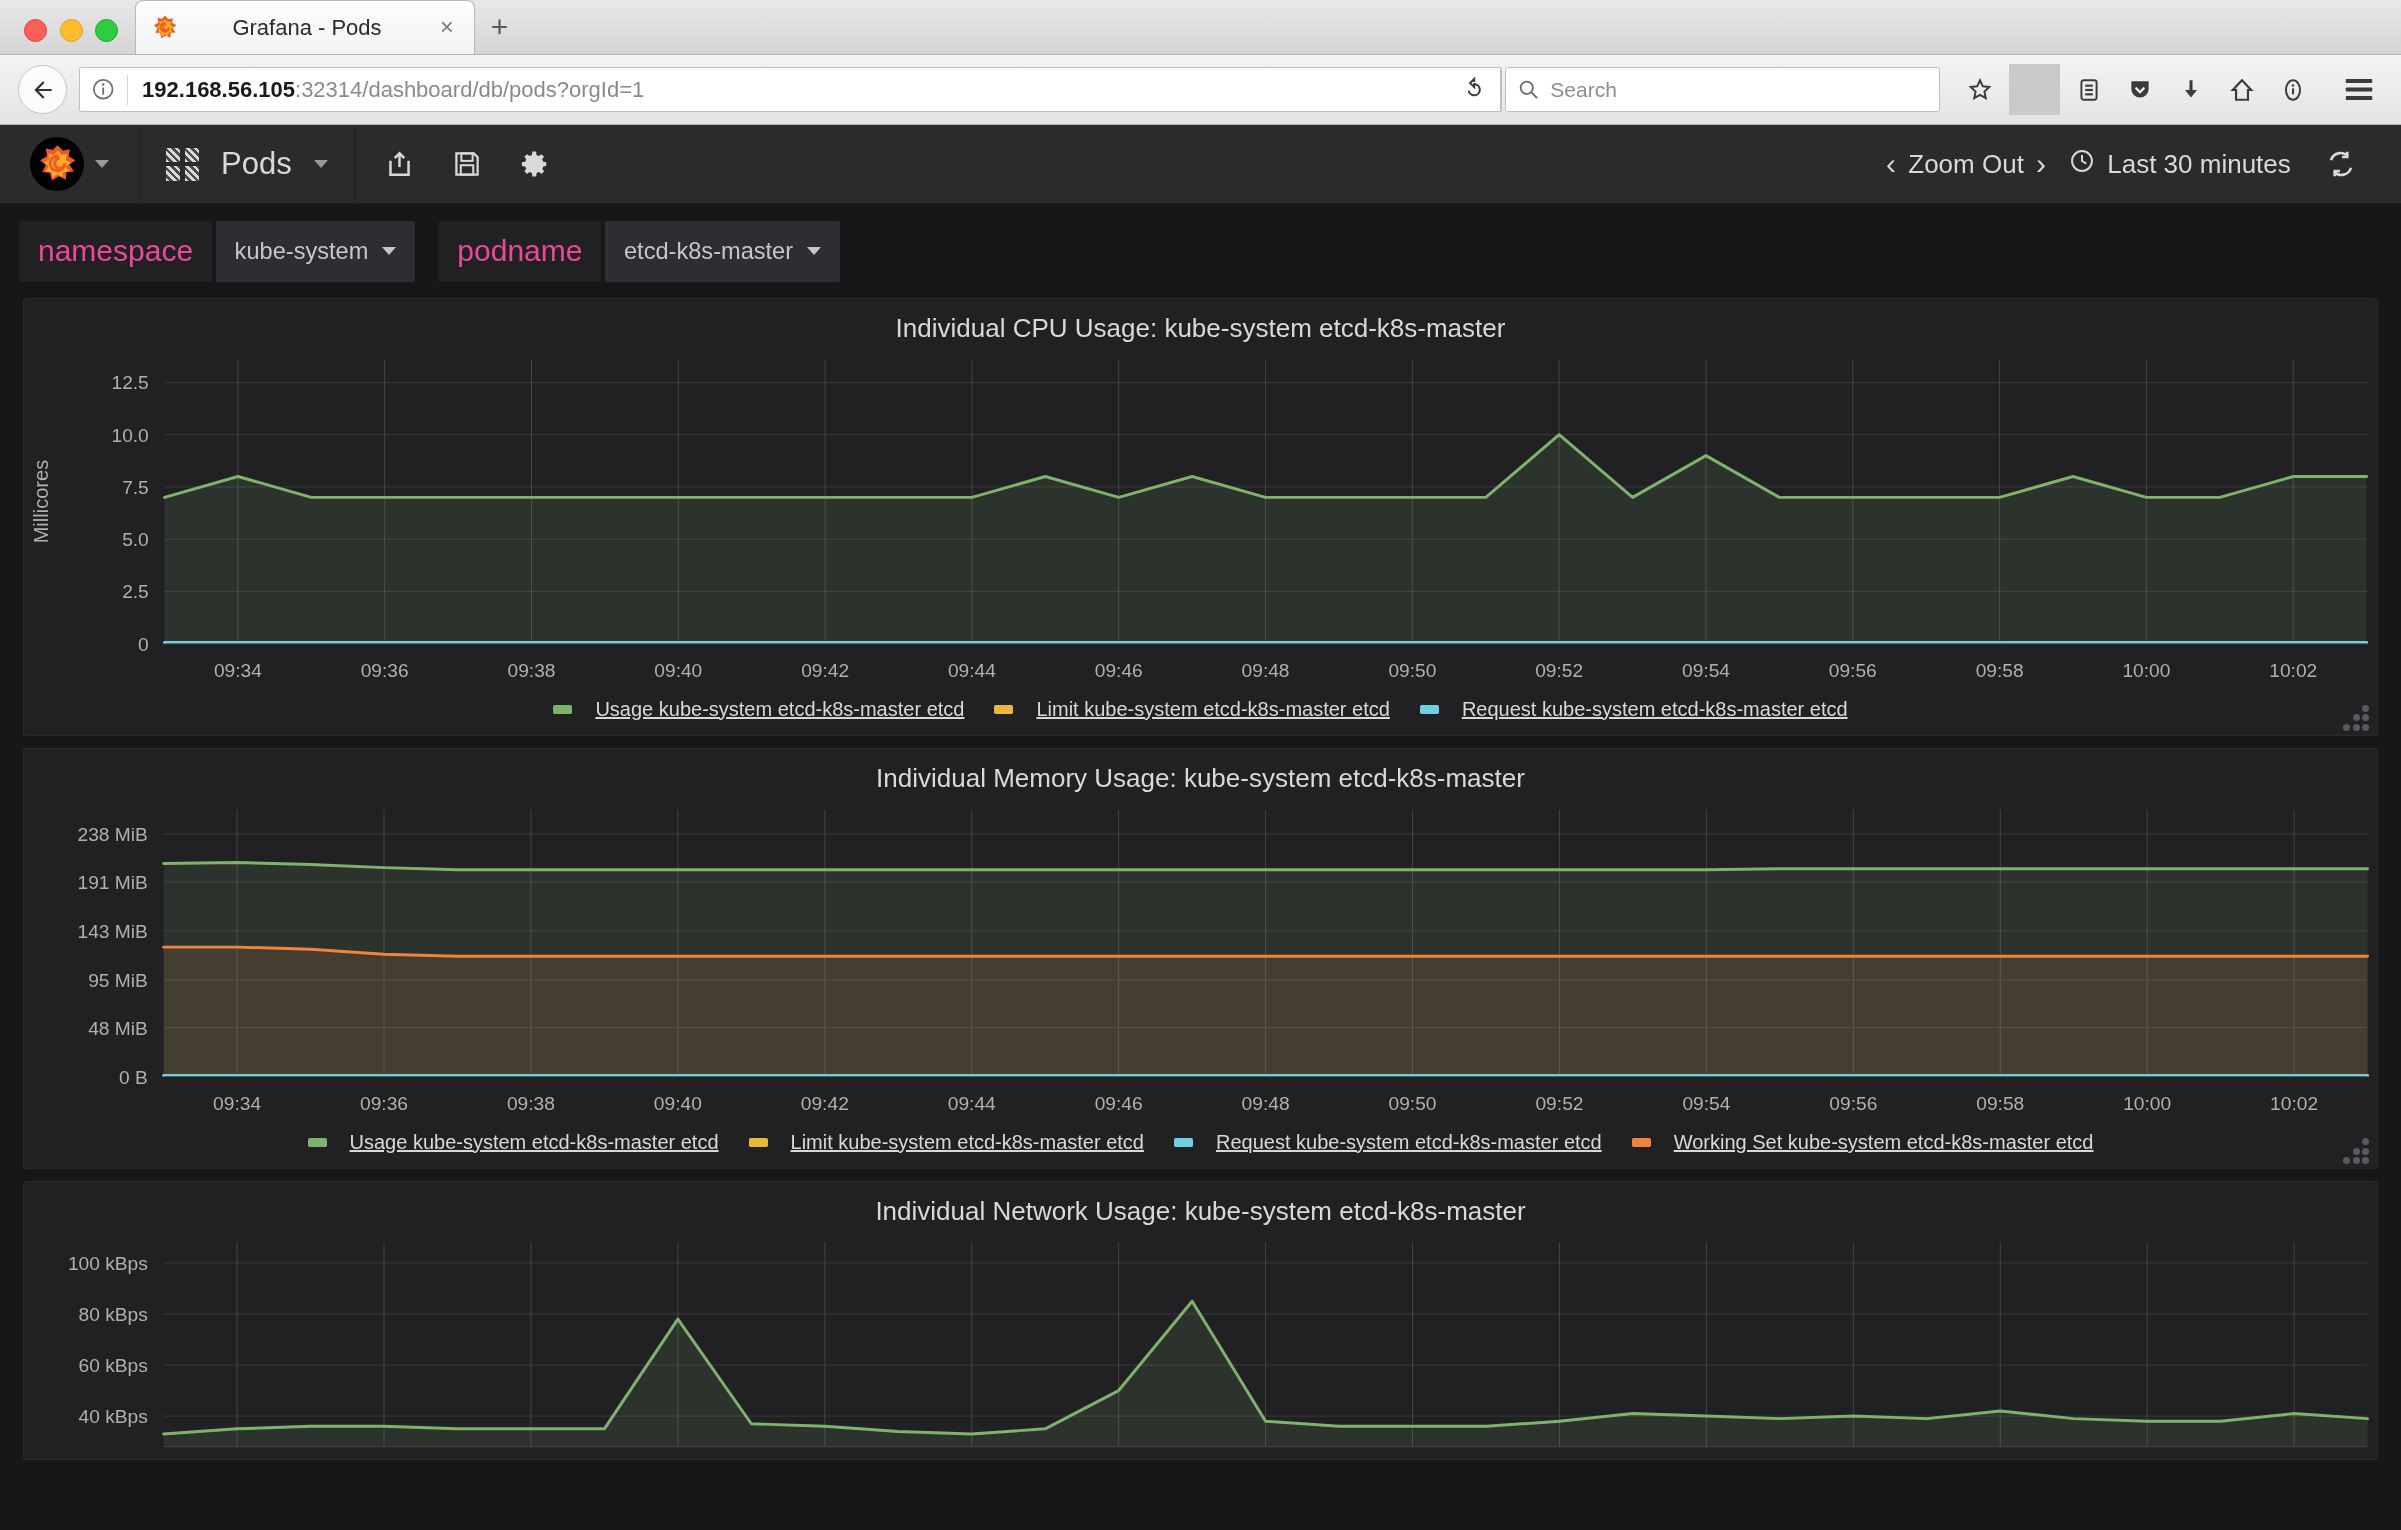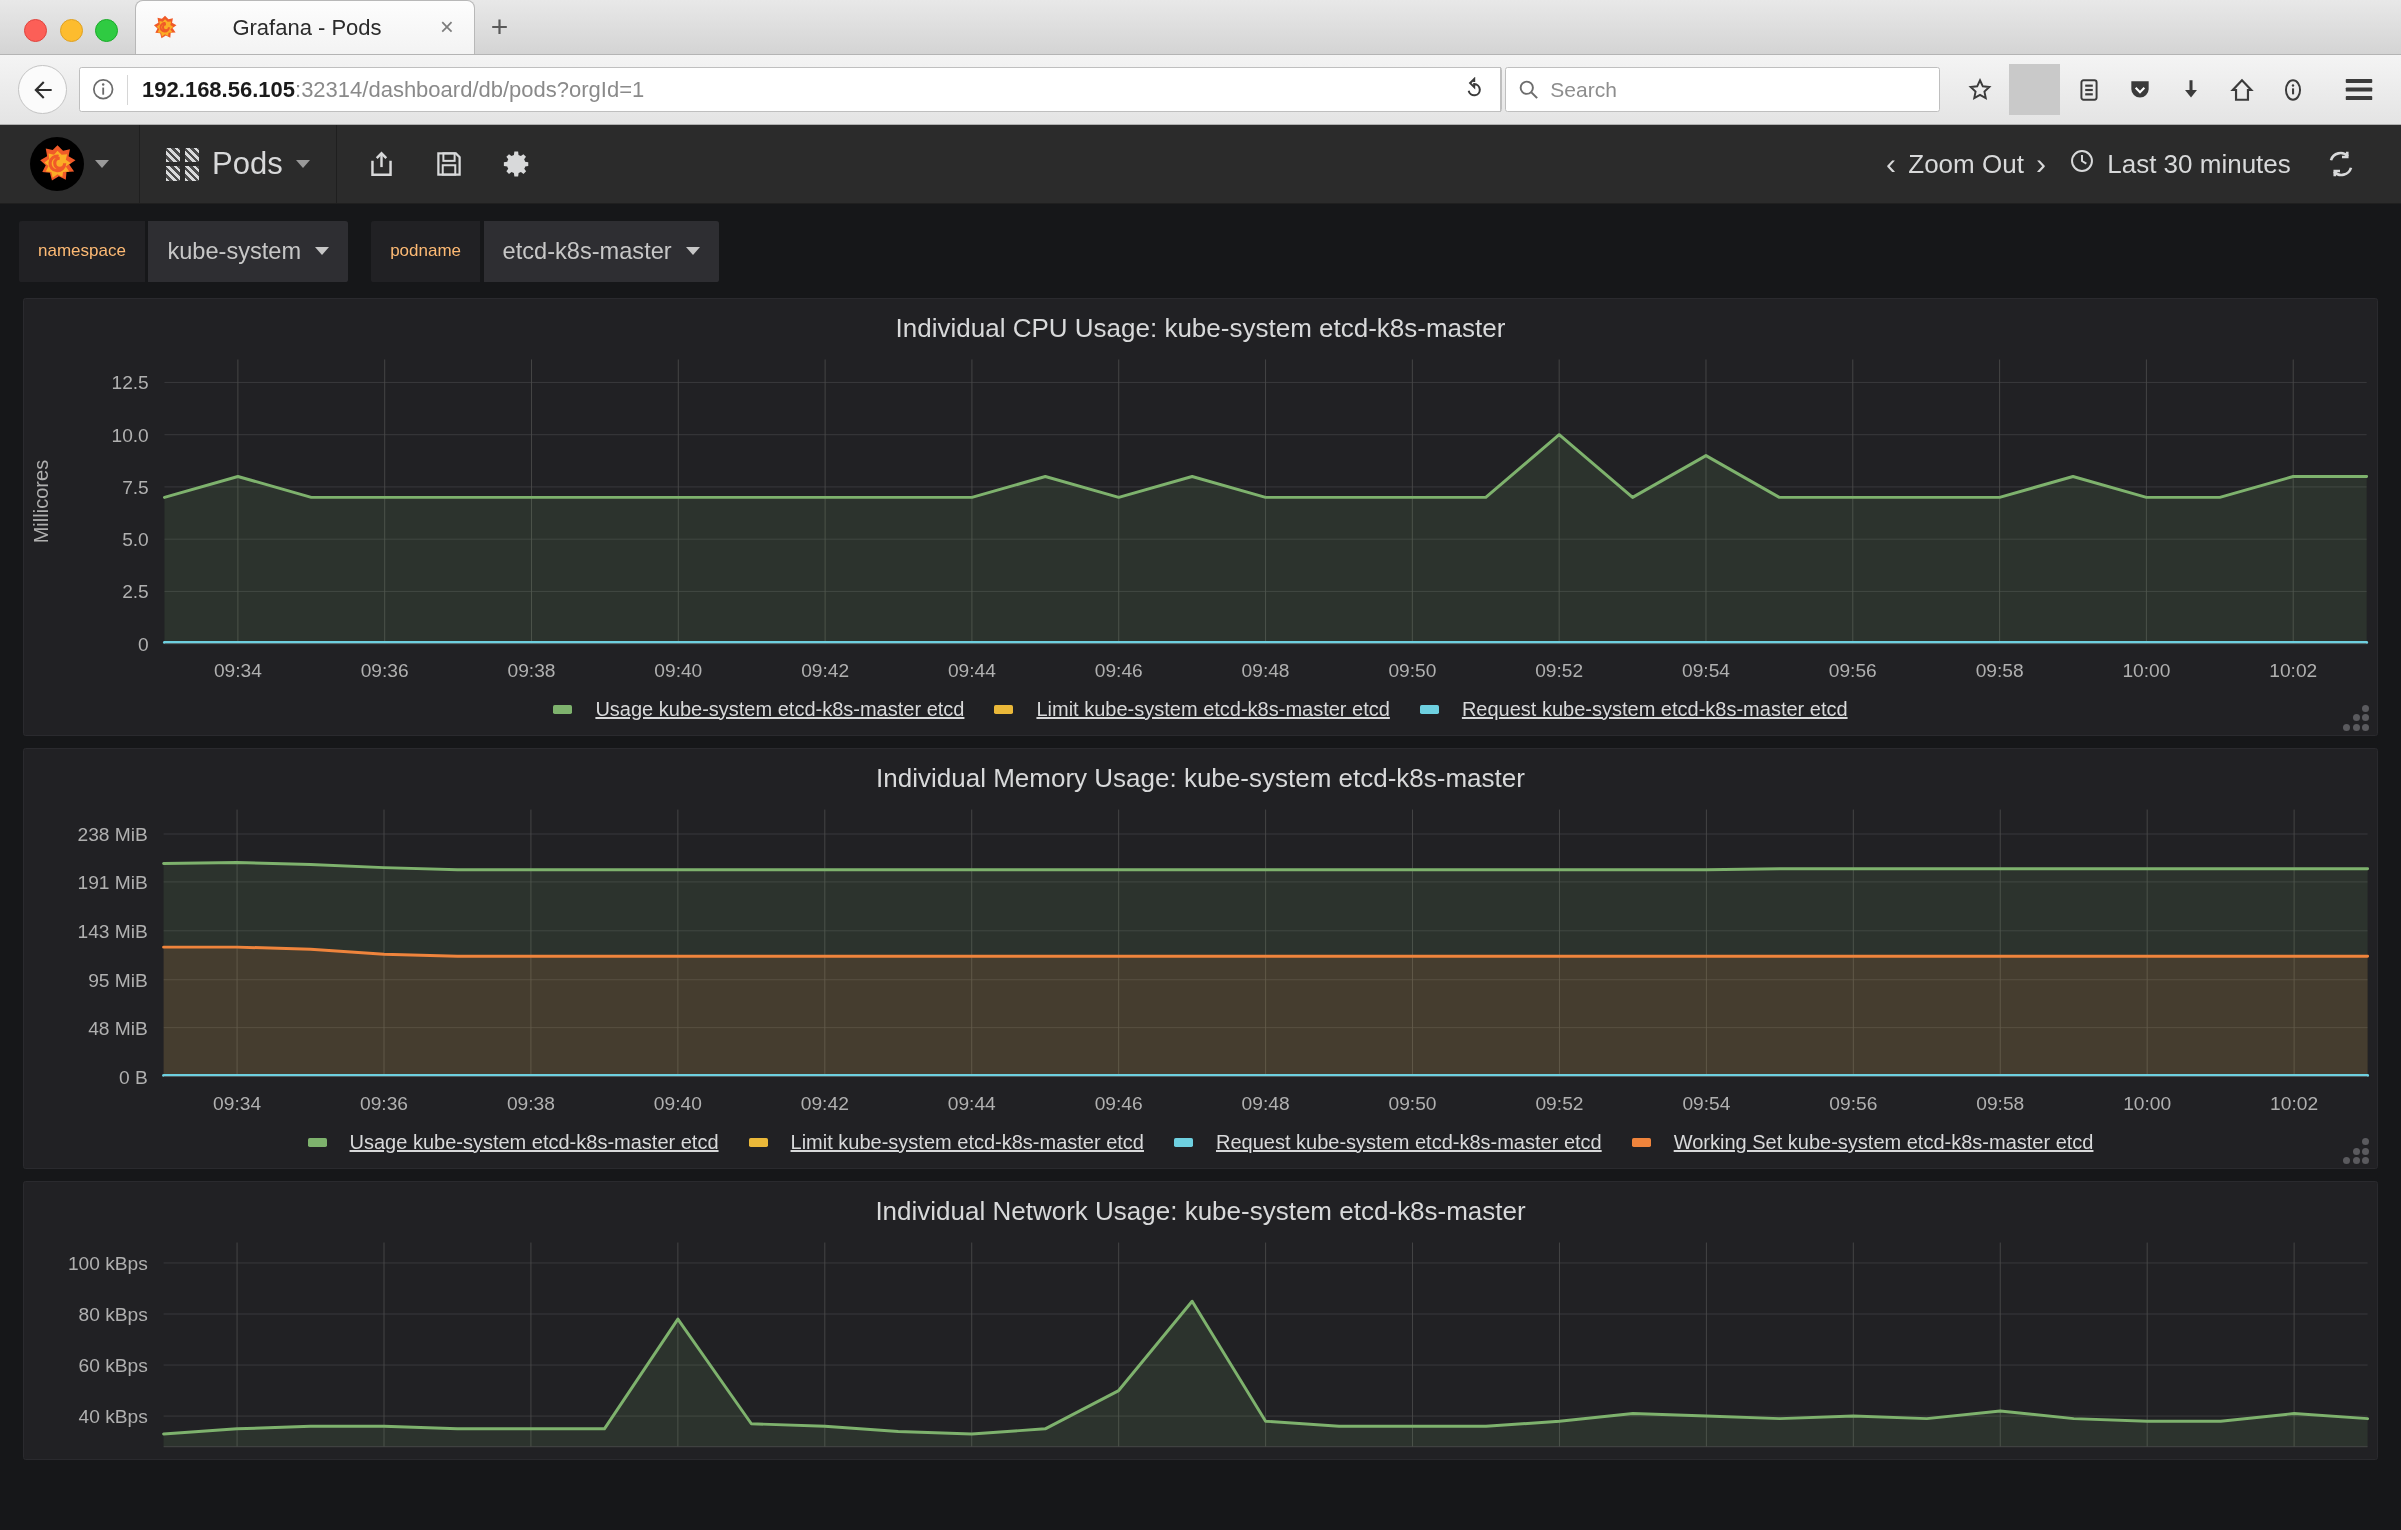--- a/index.html
+++ b/index.html
@@ -137,21 +137,21 @@
     display:flex; align-items:center; justify-content:center;
     flex: none;
   }
   .caret-sm {
     width: 0; height: 0;
     border-left: 7px solid transparent;
     border-right: 7px solid transparent;
     border-top: 8.7px solid #9a9a9a;
   }
   .g-title-cell {
-    display: flex; align-items: center; gap: 13px;
+    display: flex; align-items: center; gap: 22px;
     padding: 0 26px;
     border-right: 0.9px solid #1f1f1f;
   }
   .dash-icon {
     width: 33px; height: 33px;
     display: grid; grid-template-columns: 1fr 1fr; grid-template-rows: 1fr 1fr;
     gap: 4.4px; flex: none;
   }
   .dash-icon i {
     background: repeating-linear-gradient(45deg, #d8d9da 0 2.6px, #4a4a4a 2.6px 5.2px);
@@ -175,22 +175,22 @@
   .g-subnav {
     height: 94px;
     background: #161719;
     display: flex; align-items: center;
     padding: 0 19px;
     gap: 0;
   }
   .tvar { display: flex; align-items: stretch; margin-right: 23px; }
   .tvar-label {
     background: #212124;
-    color: #fdba74;
-    font-size: 17px;
+    color: #ec4899;
+    font-size: 30px;
     display: flex; align-items: center;
     padding: 0 19px;
     border-radius: 2.6px 0 0 2.6px;
     height: 61px;
   }
   .tvar-value {
     background: #2e2e32;
     color: #c7c7c7;
     font-size: 23.6px;
     display: flex; align-items: center; gap: 14px;

